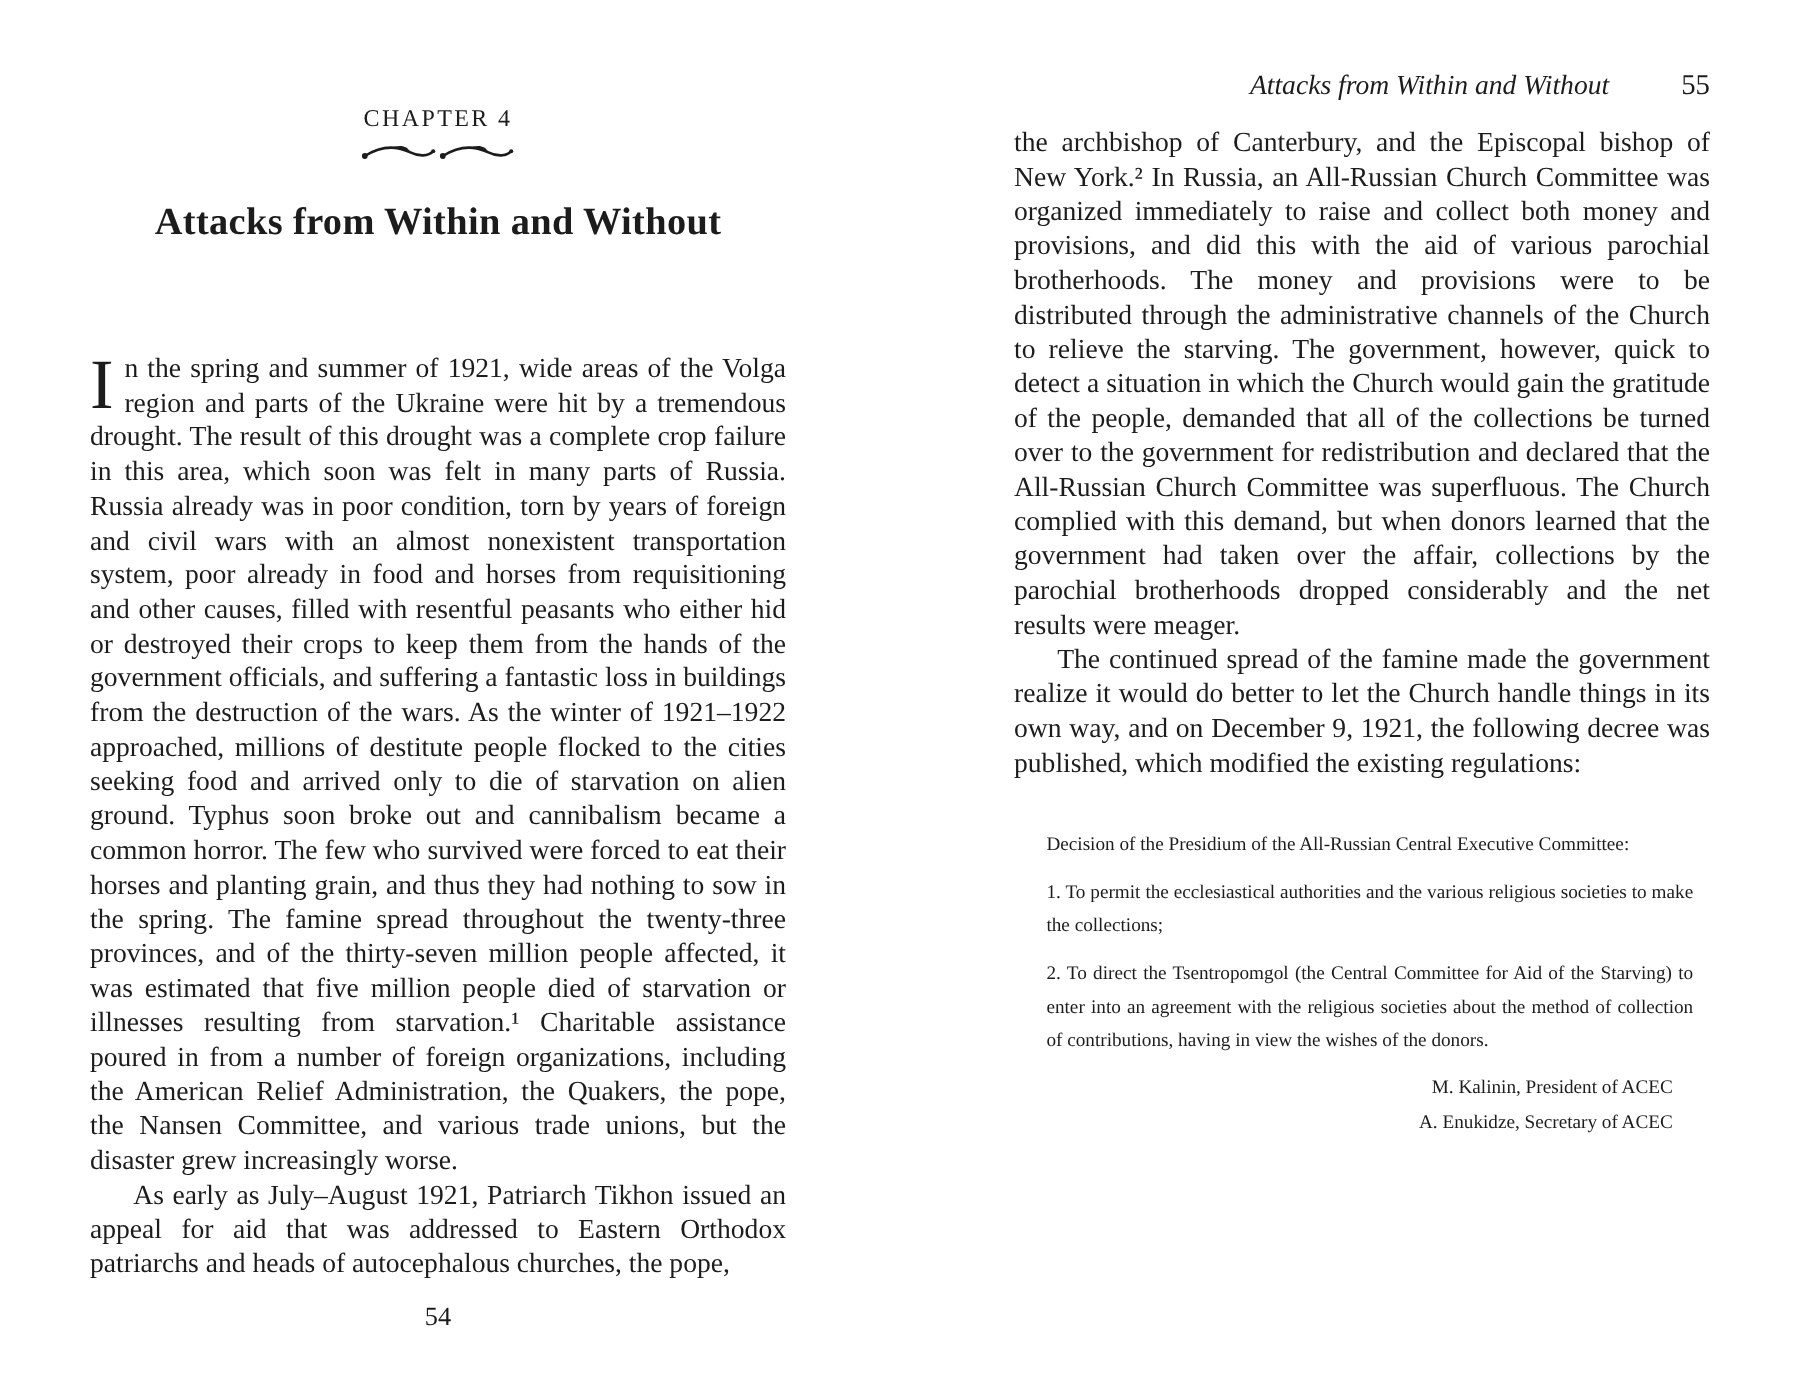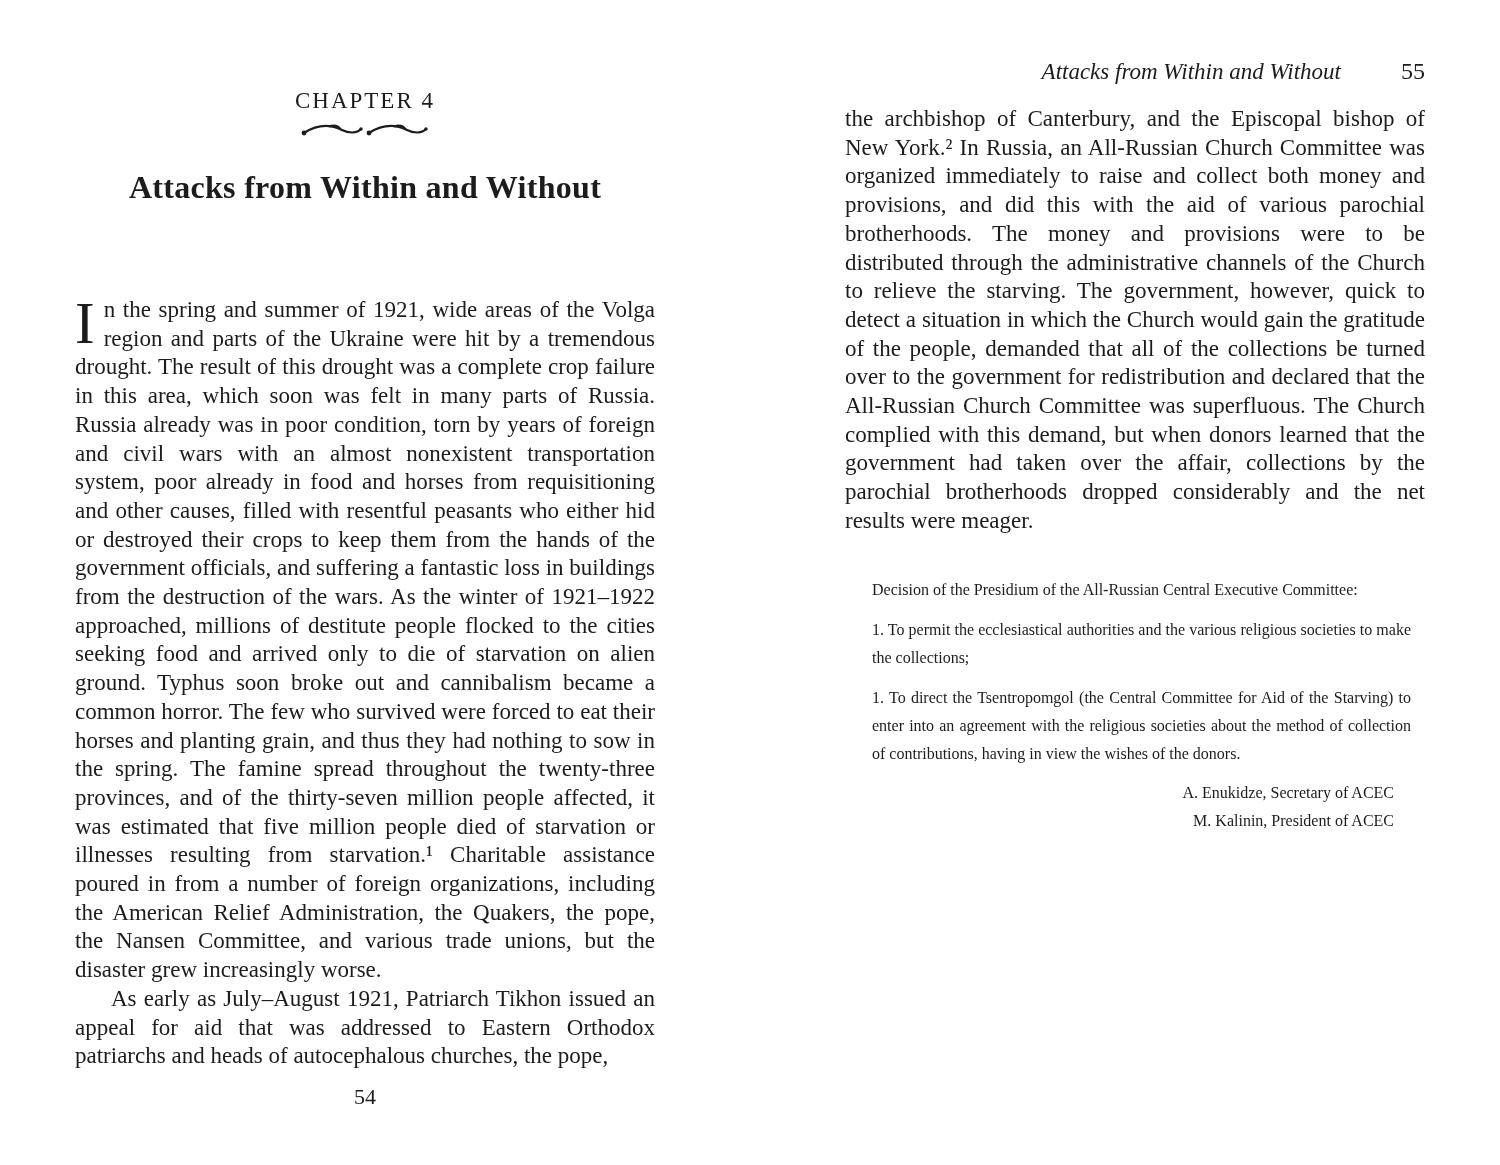--- a/index.html
+++ b/index.html
@@ -22,21 +22,21 @@
     box-sizing: border-box;
     width: 750px;
     height: 971px;
   }
   .page.left  { padding: 88px 95px 0 75px; }
   .page.right { padding: 58px 75px 0 95px; }
 
   
   .chapter-head { text-align: center; }
   .chapter-label {
-    font-size: 23px;
+    font-size: 20px;
     letter-spacing: 2px;
     font-variant-numeric: oldstyle-nums;
   }
   .flourish { margin-top: 7px; line-height: 0; }
   .chapter-title {
     margin-top: 30px;
     font-size: 32px;
     font-weight: bold;
     letter-spacing: 0.3px;
     white-space: nowrap;
@@ -144,26 +144,27 @@
 
   <div class="page right">
 
     <div class="running-head">
       <span class="running-title">Attacks from Within and Without</span>
       <span class="running-page">55</span>
     </div>
 
     <div class="body-text">
       <p>the archbishop of Canterbury, and the Episcopal bishop of New York.² In Russia, an All-Russian Church Committee was organized immediately to raise and collect both money and provisions, and did this with the aid of various parochial brotherhoods. The money and provisions were to be distributed through the administrative channels of the Church to relieve the starving. The government, however, quick to detect a situation in which the Church would gain the gratitude of the people, demanded that all of the collections be turned over to the government for redistribution and declared that the All-Russian Church Committee was superfluous. The Church complied with this demand, but when donors learned that the government had taken over the affair, collections by the parochial brotherhoods dropped considerably and the net results were meager.</p>
+      <p class="indent">The continued spread of the famine made the government realize it would do better to let the Church handle things in its own way, and on December 9, 1921, the following decree was published, which modified the existing regulations:</p>
     </div>
 
     <div class="decree">
       <p>Decision of the Presidium of the All-Russian Central Executive Committee:</p>
       <p class="item">1. To permit the ecclesiastical authorities and the various religious societies to make the collections;</p>
-      <p class="item">1. To direct the Tsentropomgol (the Central Committee for Aid of the Starving) to enter into an agreement with the religious societies about the method of collection of contributions, having in view the wishes of the donors.</p>
+      <p class="item">2. To direct the Tsentropomgol (the Central Committee for Aid of the Starving) to enter into an agreement with the religious societies about the method of collection of contributions, having in view the wishes of the donors.</p>
       <div class="signature">
+        <div>M. Kalinin, President of ACEC</div>
         <div>A. Enukidze, Secretary of ACEC</div>
-        <div>M. Kalinin, President of ACEC</div>
       </div>
     </div>
 
   </div>
 </div>
 
 </body></html>

